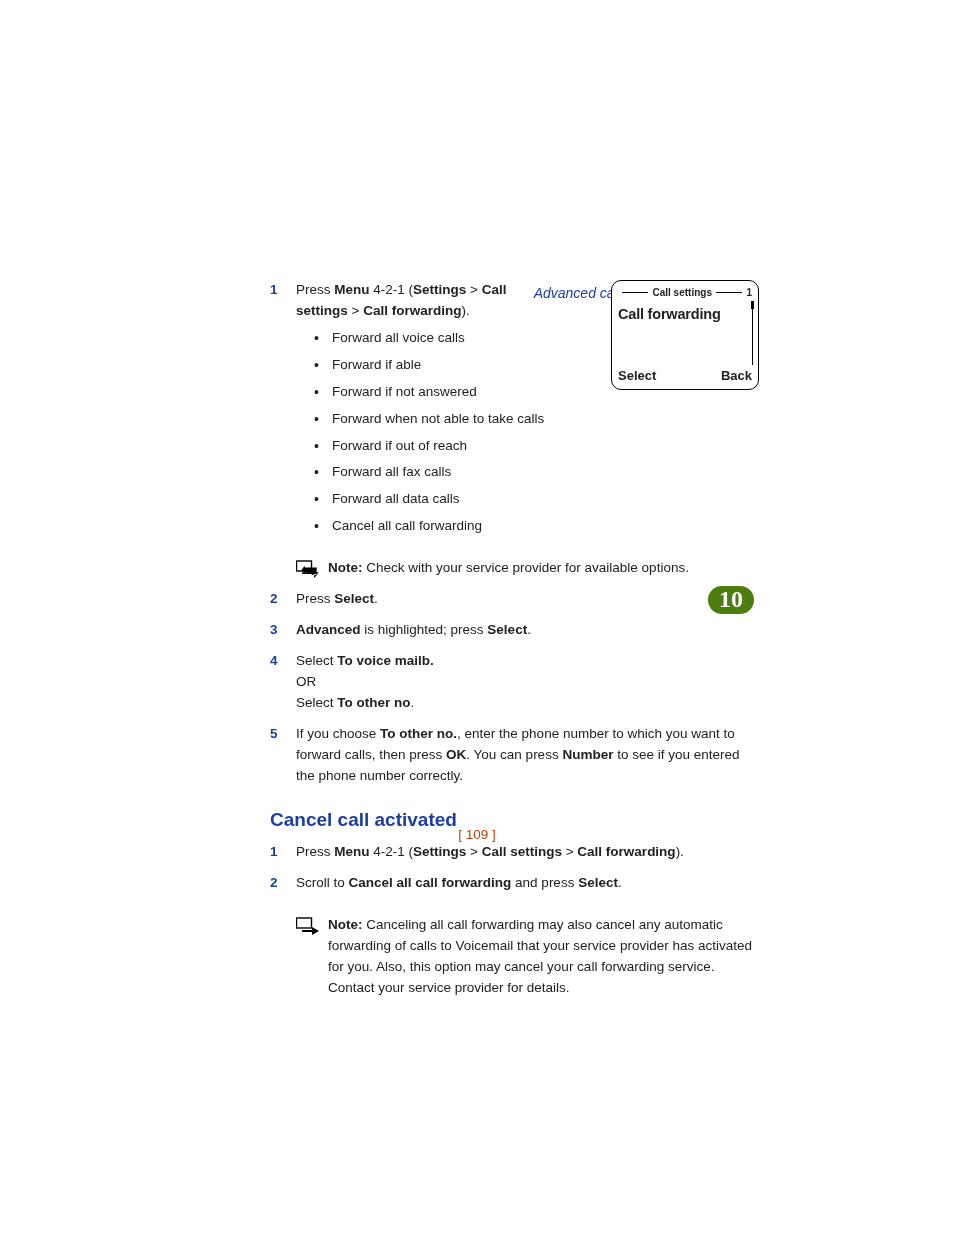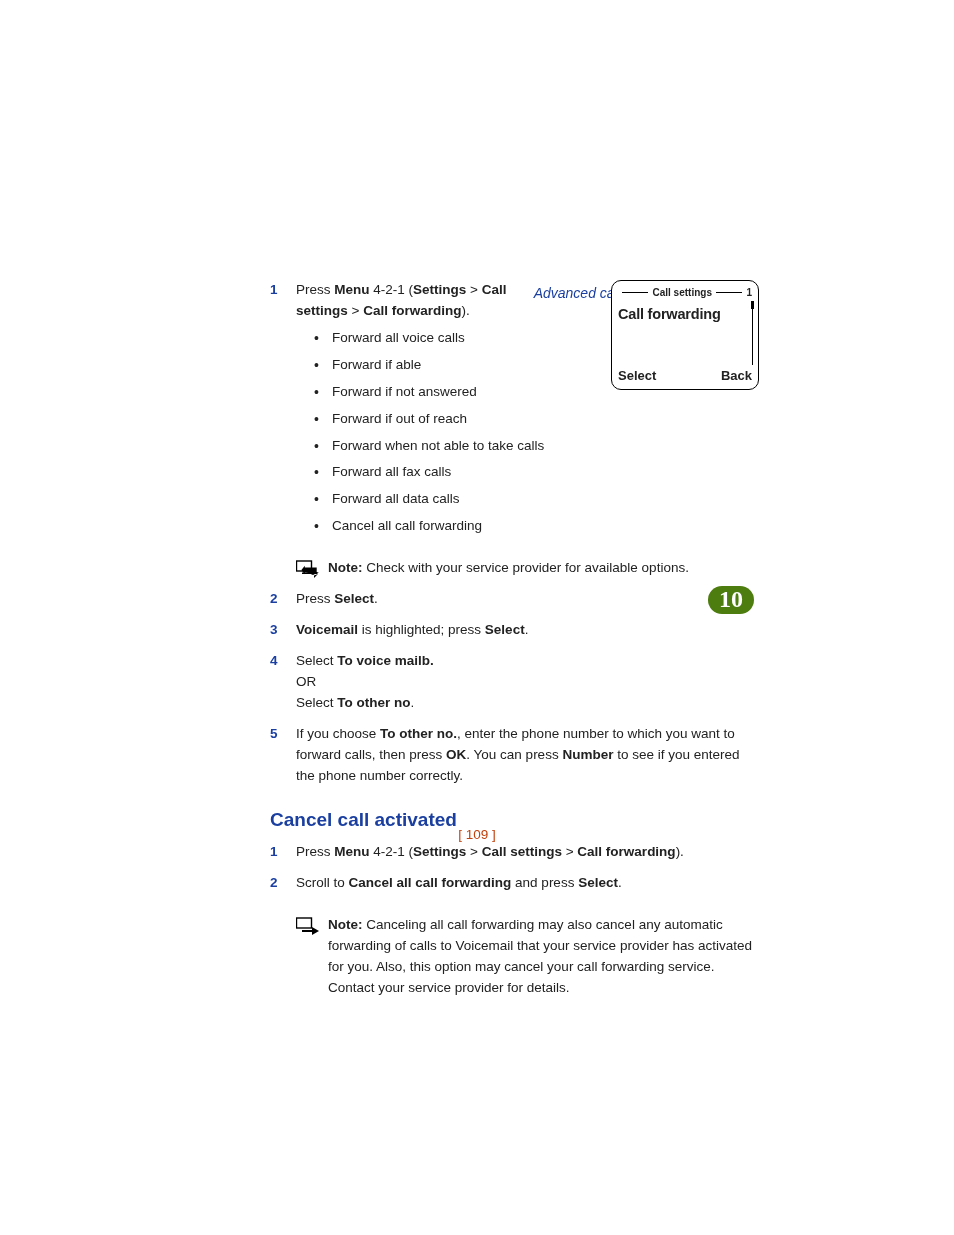--- a/index.html
+++ b/index.html
@@ -207,22 +207,22 @@
     <ol class="steps">
       <li>
         <span class="num">1</span>
         <div class="narrow">
           <span>Press </span><span class="b">Menu</span><span> 4-2-1 (</span><span class="b">Settings</span><span> &gt; </span><span class="b">Call settings</span><span> &gt; </span><span class="b">Call forwarding</span><span>).</span>
         </div>
         <ul class="bullets">
           <li>Forward all voice calls</li>
           <li>Forward if able</li>
           <li>Forward if not answered</li>
+          <li>Forward when not able to take calls</li>
           <li>Forward if out of reach</li>
-          <li>Forward when not able to take calls</li>
           <li>Forward all fax calls</li>
           <li>Forward all data calls</li>
           <li>Cancel all call forwarding</li>
         </ul>
       </li>
     </ol>
 
     <div class="note-row">
       <span class="note-icon">
         <svg viewBox="0 0 24 18" width="24" height="18">
@@ -237,21 +237,21 @@
       </div>
     </div>
 
     <ol class="steps">
       <li>
         <span class="num">2</span>
         <span>Press </span><span class="b">Select</span><span>.</span>
       </li>
       <li>
         <span class="num">3</span>
-        <span class="b">Voicemail</span><span> is highlighted; press </span><span class="b">Select</span><span>.</span>
+        <span class="b">Advanced</span><span> is highlighted; press </span><span class="b">Select</span><span>.</span>
       </li>
       <li>
         <span class="num">4</span>
         <span>Select </span><span class="b">To voice mailb.</span><br>
         <span>OR</span><br>
         <span>Select </span><span class="b">To other no</span><span>.</span>
       </li>
       <li>
         <span class="num">5</span>
         <span>If you choose </span><span class="b">To other no.</span><span>, enter the phone number to which you want to forward calls, then press </span><span class="b">OK</span><span>. You can press </span><span class="b">Number</span><span> to see if you entered the phone number correctly.</span>

